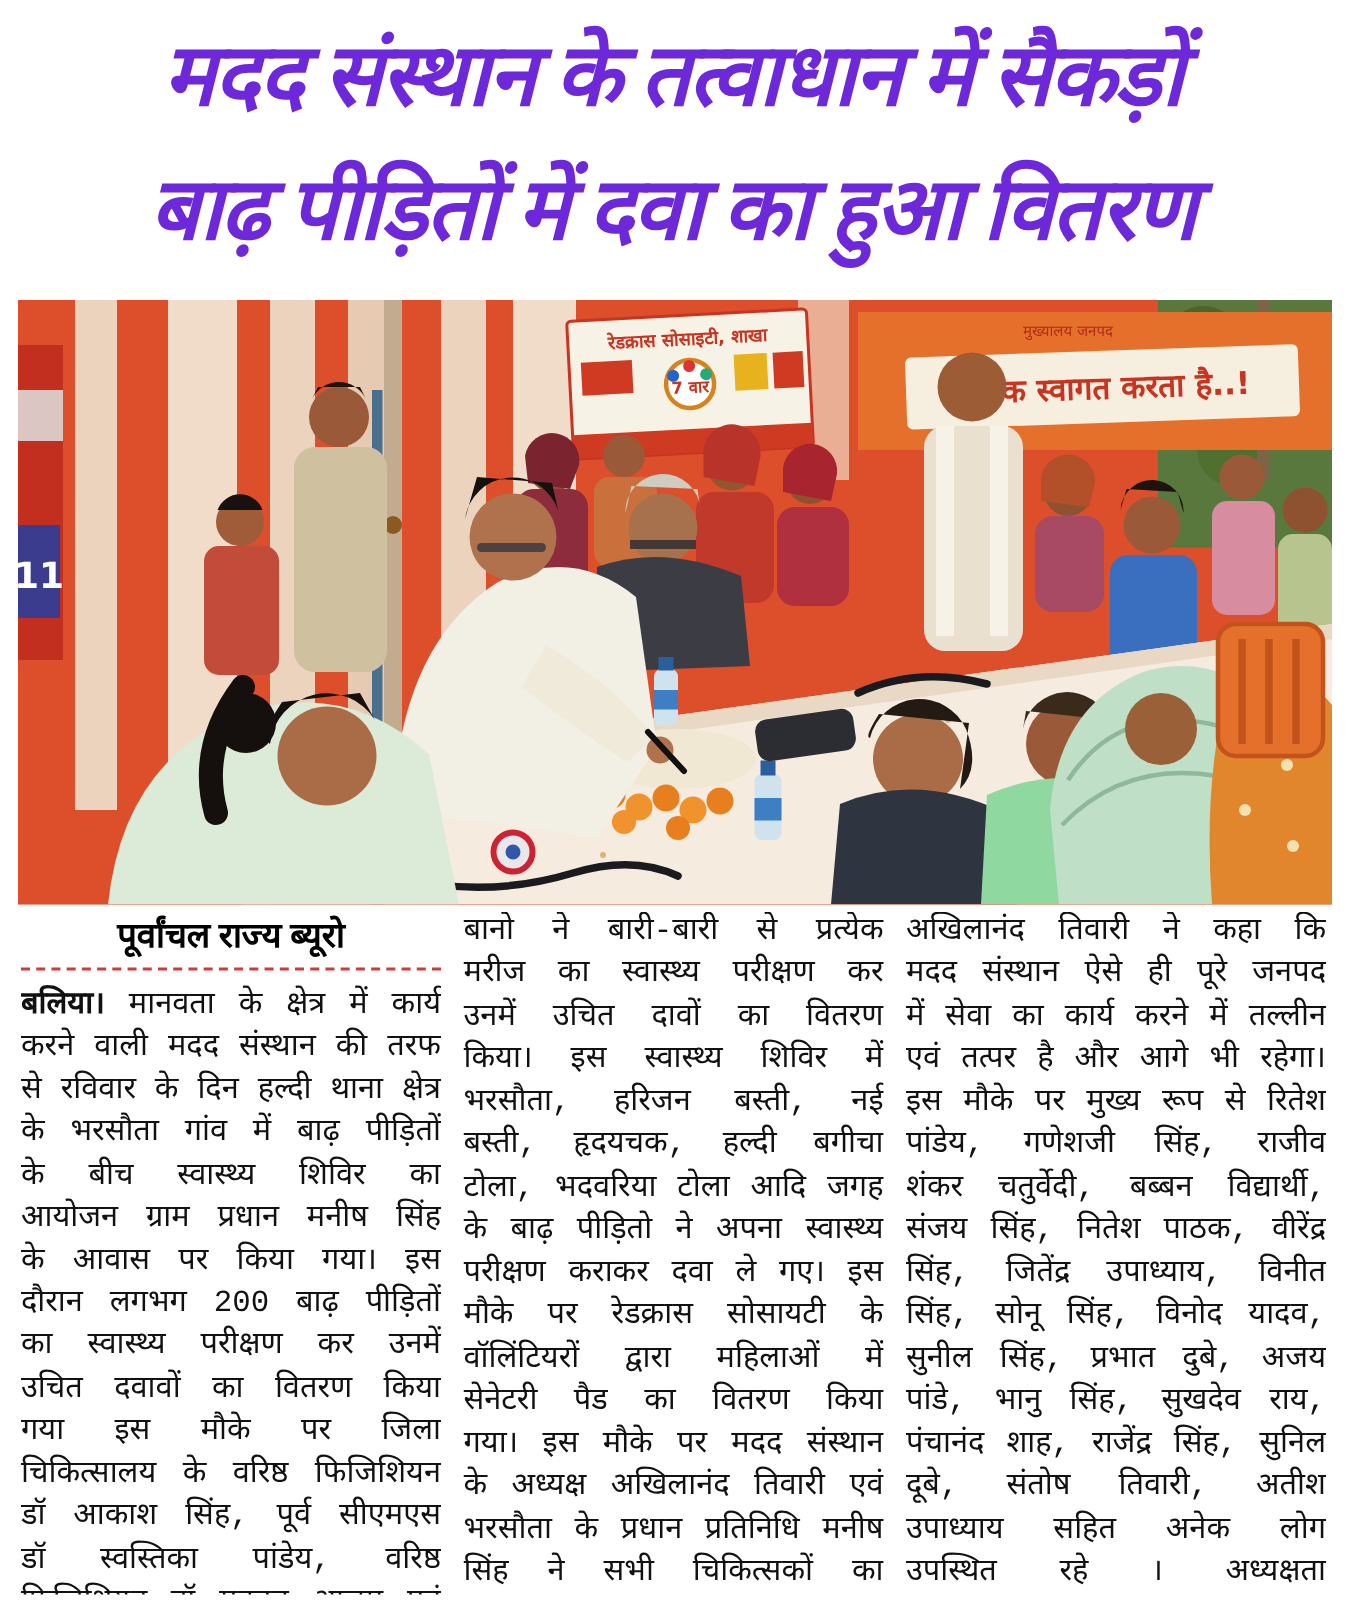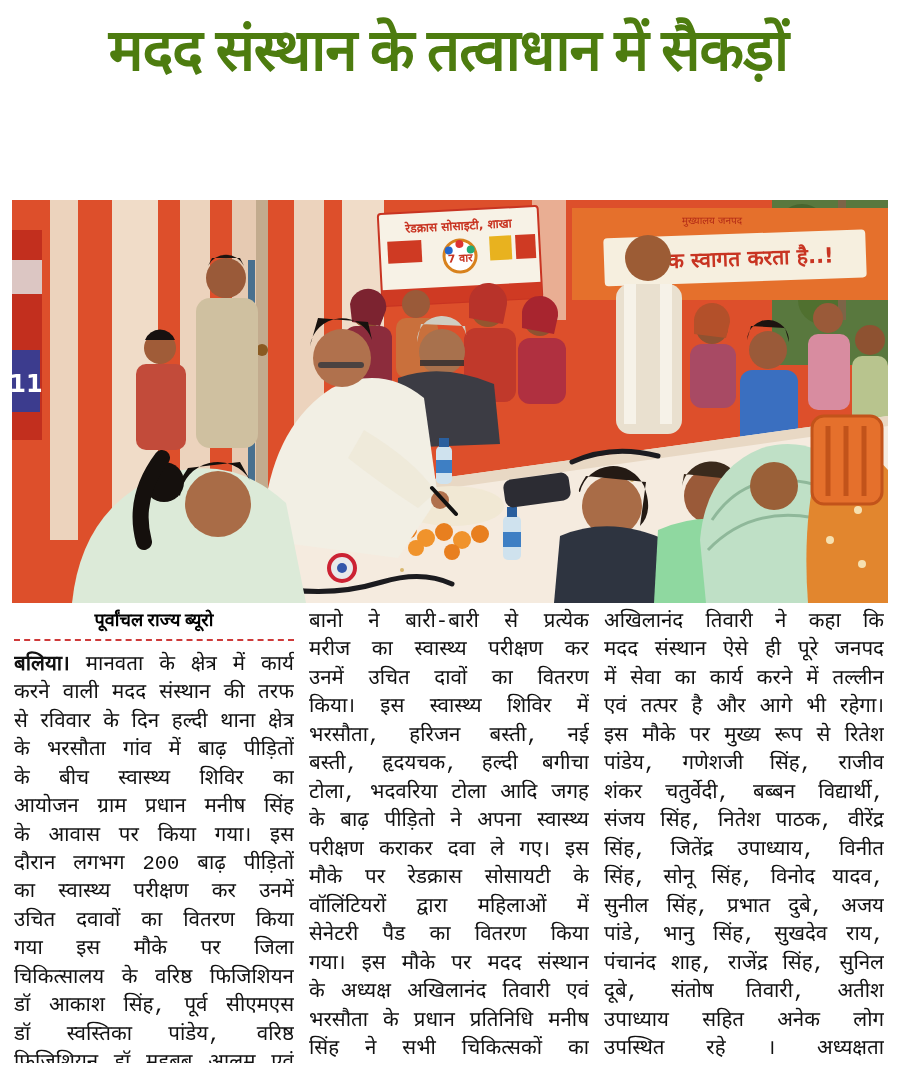--- a/index.html
+++ b/index.html
@@ -1,43 +1,44 @@
 <!DOCTYPE html>
 <html><head>
 <meta charset="utf-8">
 <style>
   html,body{margin:0;padding:0;background:#ffffff;}
   .page{position:relative;width:897px;height:1067px;background:#ffffff;overflow:hidden;
         font-family:"Liberation Serif","DejaVu Sans",sans-serif;color:#0a0a0a;}
   
   .headline{position:absolute;top:6px;left:0;width:897px;text-align:center;}
   .headline .hl{font-weight:900;font-size:58px;line-height:89px;letter-spacing:-1px;
-                color:#4d7c0f;white-space:nowrap;}
+                color:#6d28d9;white-space:nowrap;font-style:italic;}
   
   .photo{position:absolute;top:200px;left:12px;width:876px;height:403px;overflow:hidden;
          background:#dd4f2b;}
   .photo svg{display:block;}
   
   .article{position:absolute;top:608px;left:14px;width:871px;height:455px;
            display:flex;gap:15px;}
   .col{width:280px;height:455px;overflow:hidden;text-align:justify;
        font-size:20.5px;line-height:1.39;color:#111;}
-  .byline{font-weight:bold;font-size:18px;text-align:center;line-height:1.2;
+  .byline{font-weight:bold;font-size:23px;text-align:center;line-height:1.2;
           padding-top:2px;color:#000;}
   .dash-rule{border:none;border-top:2px dashed #cf3a3a;margin:7px 0 10px 0;}
   .col p{margin:0;font-family:Liberation Mono, monospace;}
   .lead{font-weight:bold;}
 </style>
 </head>
 <body>
 
 <div class="page">
 
   <div class="headline">
     <div class="hl">मदद संस्थान के तत्वाधान में सैकड़ों</div>
+    <div class="hl">बाढ़ पीड़ितों में दवा का हुआ वितरण</div>
   </div>
 
   <figure class="photo" style="margin:0;">
     <svg width="876" height="403" viewBox="0 0 876 403" xmlns="http://www.w3.org/2000/svg">
 
       <rect x="0" y="0" width="876" height="403" fill="#dd4f2b"></rect>
       <g>
         <rect x="38" y="0" width="28" height="340" fill="#ecd3bd"></rect>
         <rect x="100" y="0" width="46" height="350" fill="#f0dcc8"></rect>
         <rect x="168" y="0" width="30" height="360" fill="#ecd3bd"></rect>

